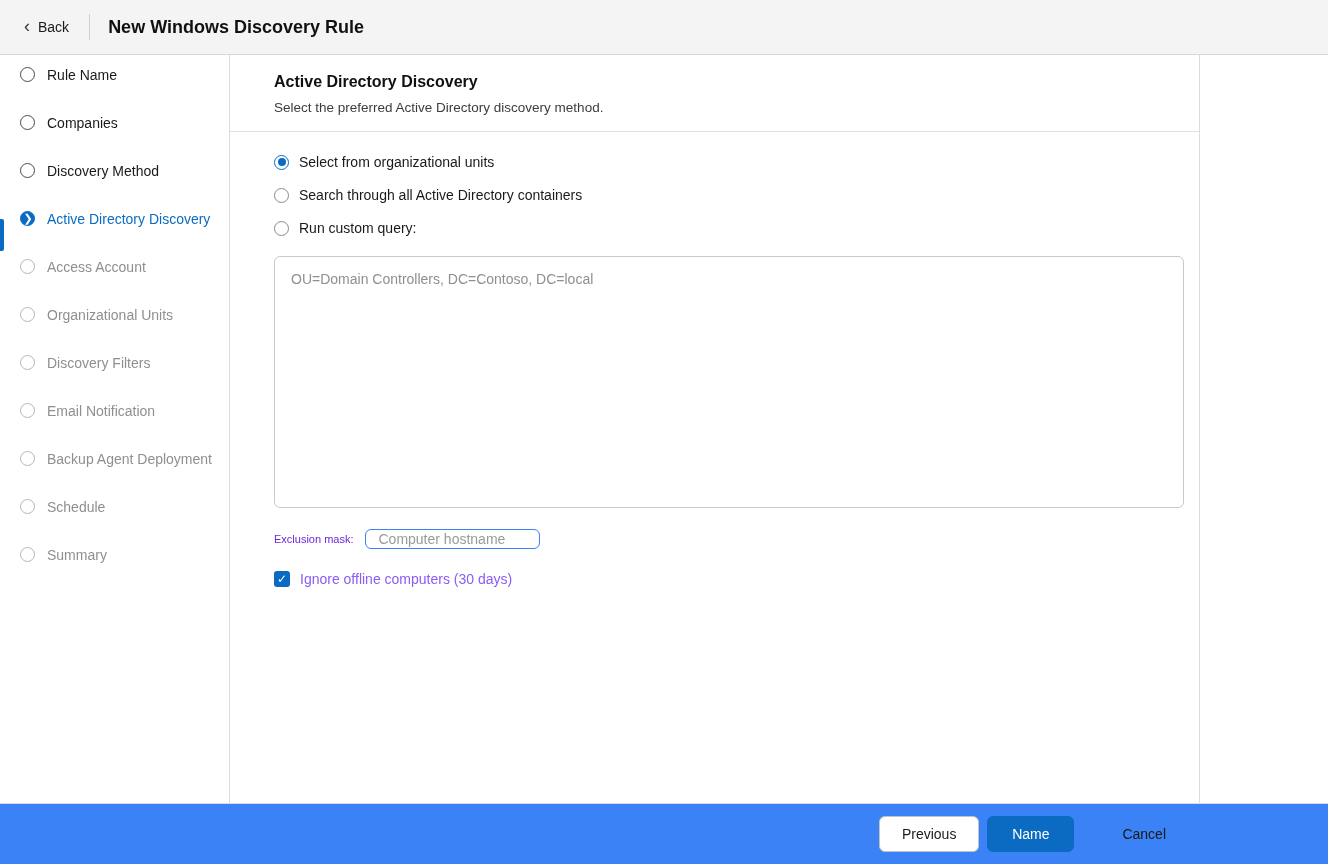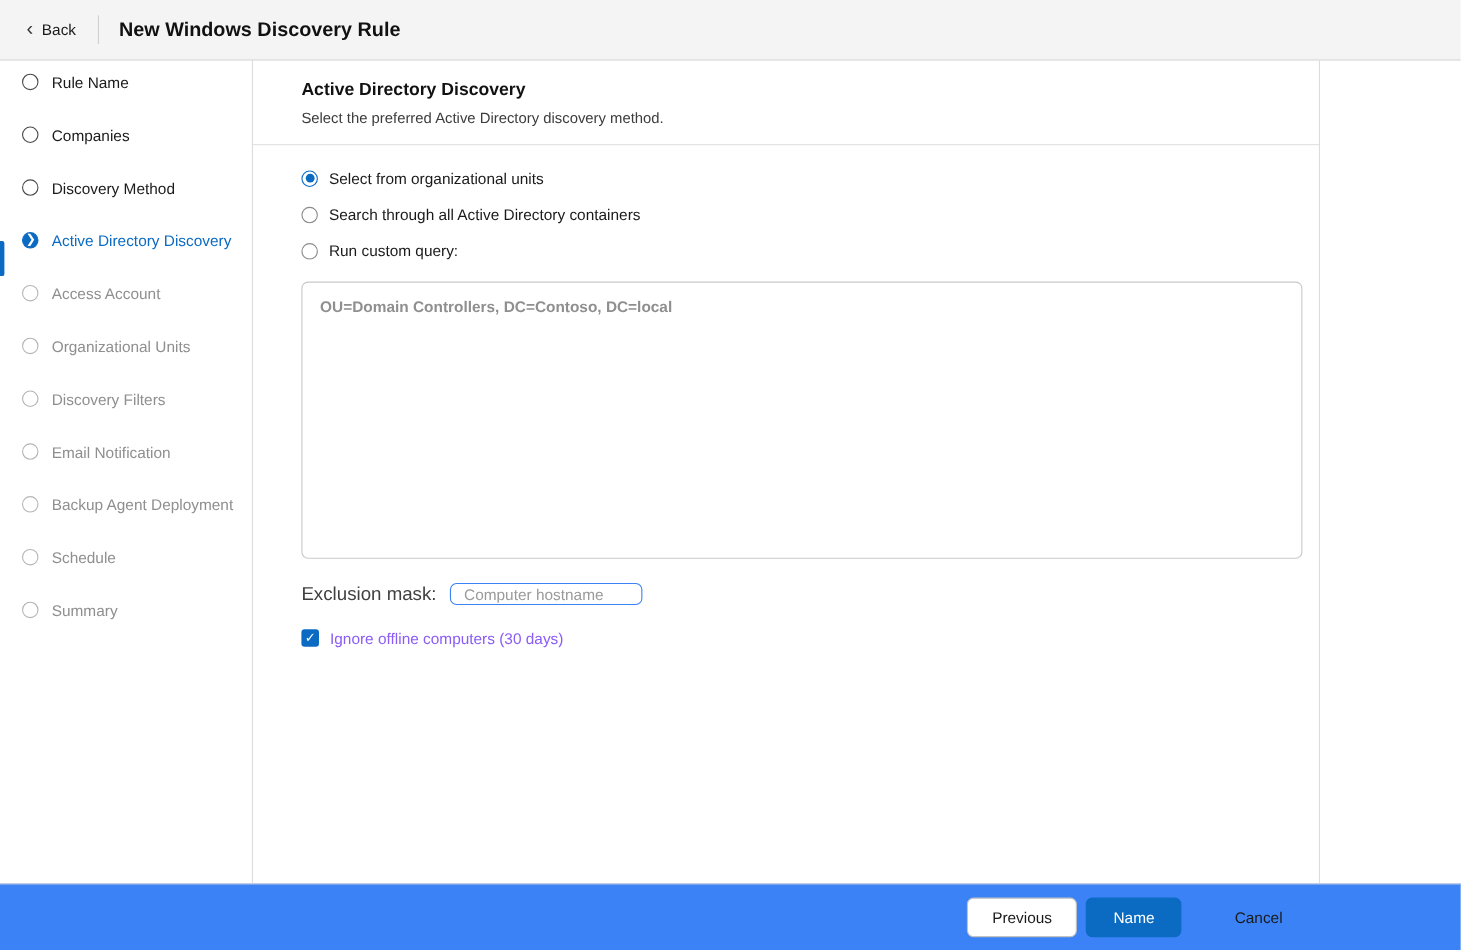--- a/index.html
+++ b/index.html
@@ -174,31 +174,30 @@
     height: 252px;
     border: 1px solid #c9c9c9;
     border-radius: 6px;
     resize: none;
     font-family: "Liberation Sans", "DejaVu Sans", sans-serif;
     font-size: 14px;
     padding: 14px 16px;
     color: #404040;
     outline: none;
     margin-top: 3px;
-    font-weight: bold;
   }
   .query-area::placeholder { color: #8f8f8f; }
 
   .mask-row {
     display: flex;
     align-items: center;
     gap: 12px;
     margin-top: 17px;
   }
-  .mask-label { font-size: 17px; color: #404040; }
+  .mask-label { font-size: 11px; color: #6d28d9; }
   .mask-input {
     width: 175px;
     height: 20px;
     border: 1px solid #3b82f6;
     border-radius: 6px;
     font-family: "Liberation Sans", "DejaVu Sans", sans-serif;
     font-size: 14px;
     padding: 0 12px;
     outline: none;
     color: #1a1a1a;

